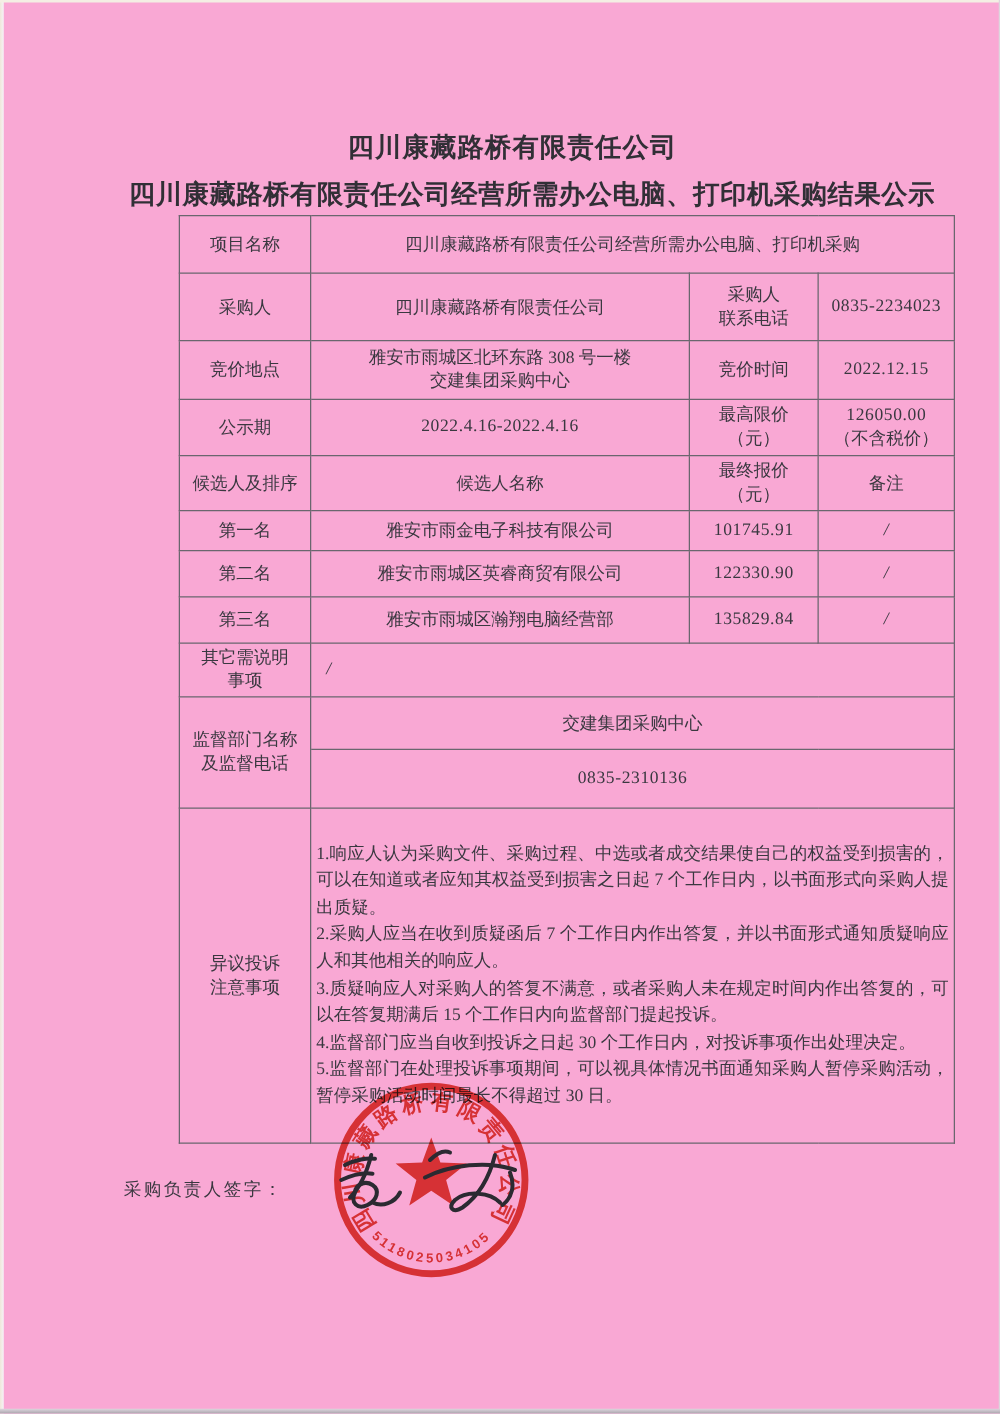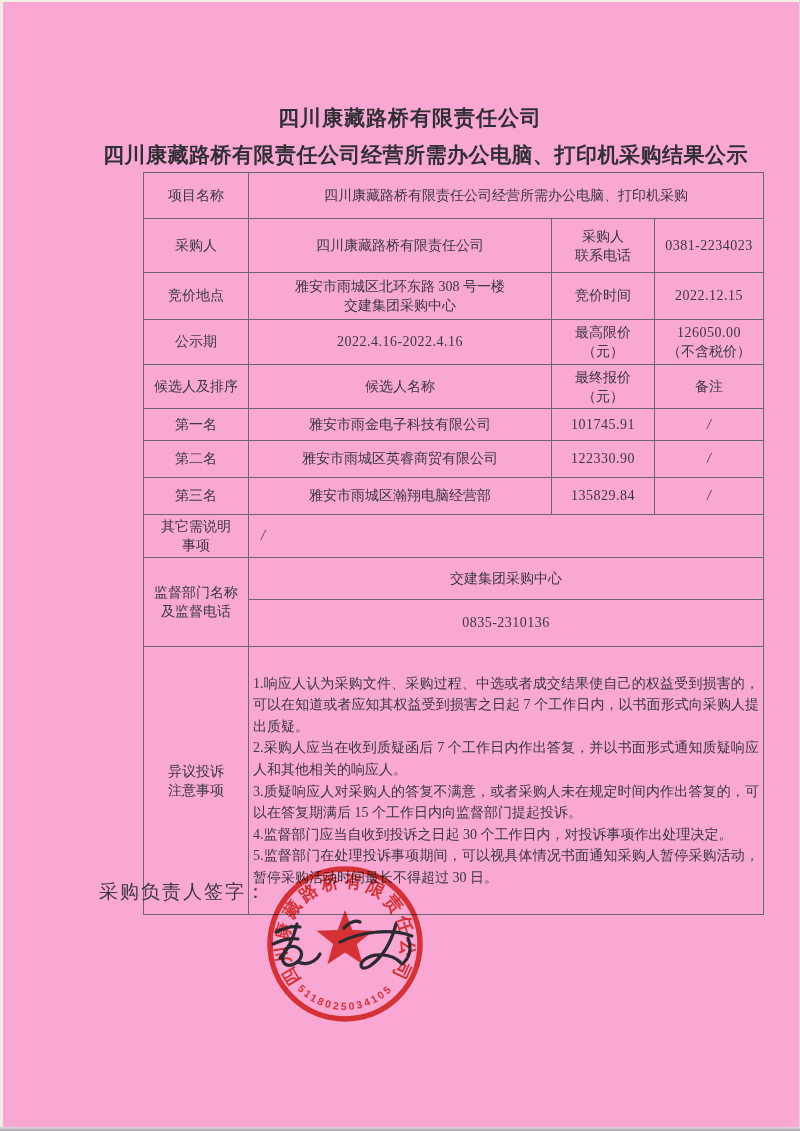--- a/index.html
+++ b/index.html
@@ -22,21 +22,21 @@
   table.doc td{border:1px solid #6a666e;text-align:center;vertical-align:middle;
                padding:2px 4px;overflow:hidden;}
   table.doc td.left{text-align:left;padding-left:12px;}
   .line{display:block;line-height:19px;}
   .money{font-family:"Liberation Serif", serif;letter-spacing:0.5px;}
   .slash{font-style:italic;}
 
   td.obj-cell{text-align:left;vertical-align:middle;padding:8px 8px 8px 12px;}
   .obj-item{text-align:justify;line-height:21.6px;font-size:14px;}
 
-  .sig-label{position:absolute;left:99px;top:879px;font-size:19px;color:#3a3840;letter-spacing:2px;}
+  .sig-label{position:absolute;left:99px;top:943px;font-size:14px;color:#3a3840;letter-spacing:2px;}
   .stamp-svg{position:absolute;left:240px;top:858px;width:220px;height:175px;}
   .stamp-group{mix-blend-mode:multiply;opacity:0.92;}
 </style>
 </head>
 <body>
 
 <div class="page">
 
   <div class="title">四川康藏路桥有限责任公司</div>
   <div class="subtitle">四川康藏路桥有限责任公司经营所需办公电脑、打印机采购结果公示</div>
@@ -53,21 +53,21 @@
         <td>项目名称</td>
         <td colspan="3">四川康藏路桥有限责任公司经营所需办公电脑、打印机采购</td>
       </tr>
       <tr style="height:54px">
         <td>采购人</td>
         <td>四川康藏路桥有限责任公司</td>
         <td>
           <span class="line">采购人</span>
           <span class="line">联系电话</span>
         </td>
-        <td class="money">0381-2234023</td>
+        <td class="money">0835-2234023</td>
       </tr>
       <tr style="height:47px">
         <td>竞价地点</td>
         <td>
           <span class="line">雅安市雨城区北环东路 308 号一楼</span>
           <span class="line">交建集团采购中心</span>
         </td>
         <td>竞价时间</td>
         <td class="money">2022.12.15</td>
       </tr>

